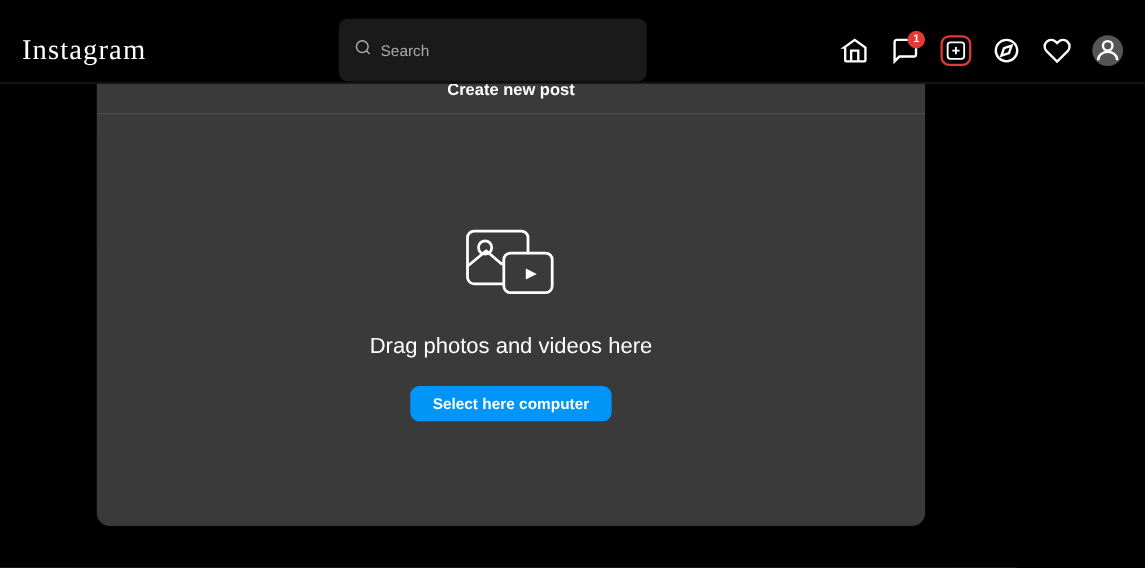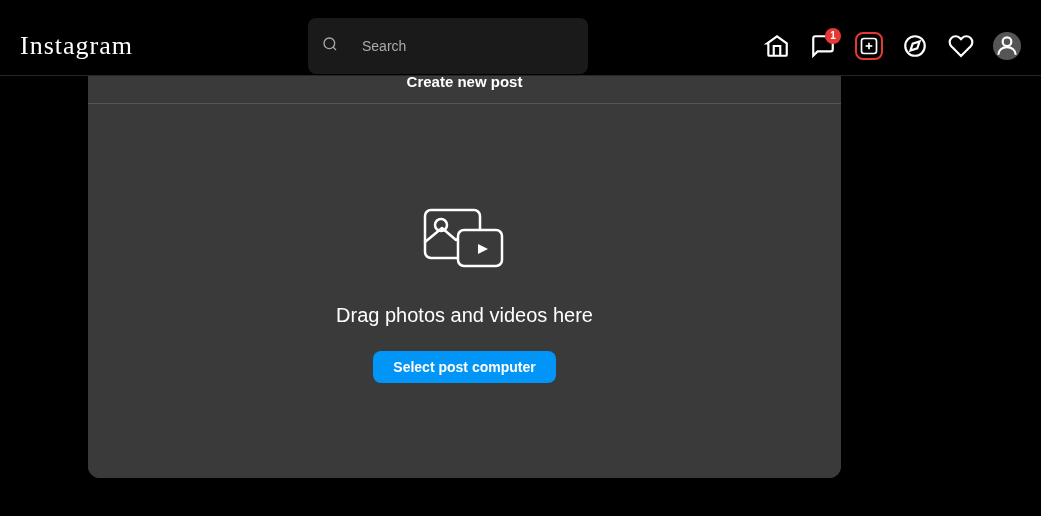--- a/index.html
+++ b/index.html
@@ -33,21 +33,21 @@
       color: #fff;
       letter-spacing: 1px;
     }
     .navbar-search {
       display: flex;
       align-items: center;
       background-color: #1a1a1a;
       border-radius: 8px;
       padding: 18px 14px;
       width: 280px;
-      gap: 24px;
+      gap: 8px;
     }
     .navbar-search input {
       background: transparent;
       border: none;
       outline: none;
       color: #fff;
       font-size: 14px;
       width: 100%;
     }
     .navbar-search input::placeholder { color: #aaa; }
@@ -292,17 +292,17 @@
 
           <rect x="5" y="10" width="55" height="48" rx="6"></rect>
           <circle cx="21" cy="25" r="6"></circle>
           <path d="M5 42 L22 28 L36 40 L46 32 L60 44"></path>
 
           <rect x="38" y="30" width="44" height="36" rx="6" fill="#3a3a3a"></rect>
           <polygon points="58,44 58,54 68,49" fill="#fff" stroke="none"></polygon>
         </svg>
       </div>
       <span class="drag-text">Drag photos and videos here</span>
-      <button class="select-btn">Select post computer</button>
+      <button class="select-btn">Select here computer</button>
     </div>
   </div>
 
 </div>
 
 </body></html>

